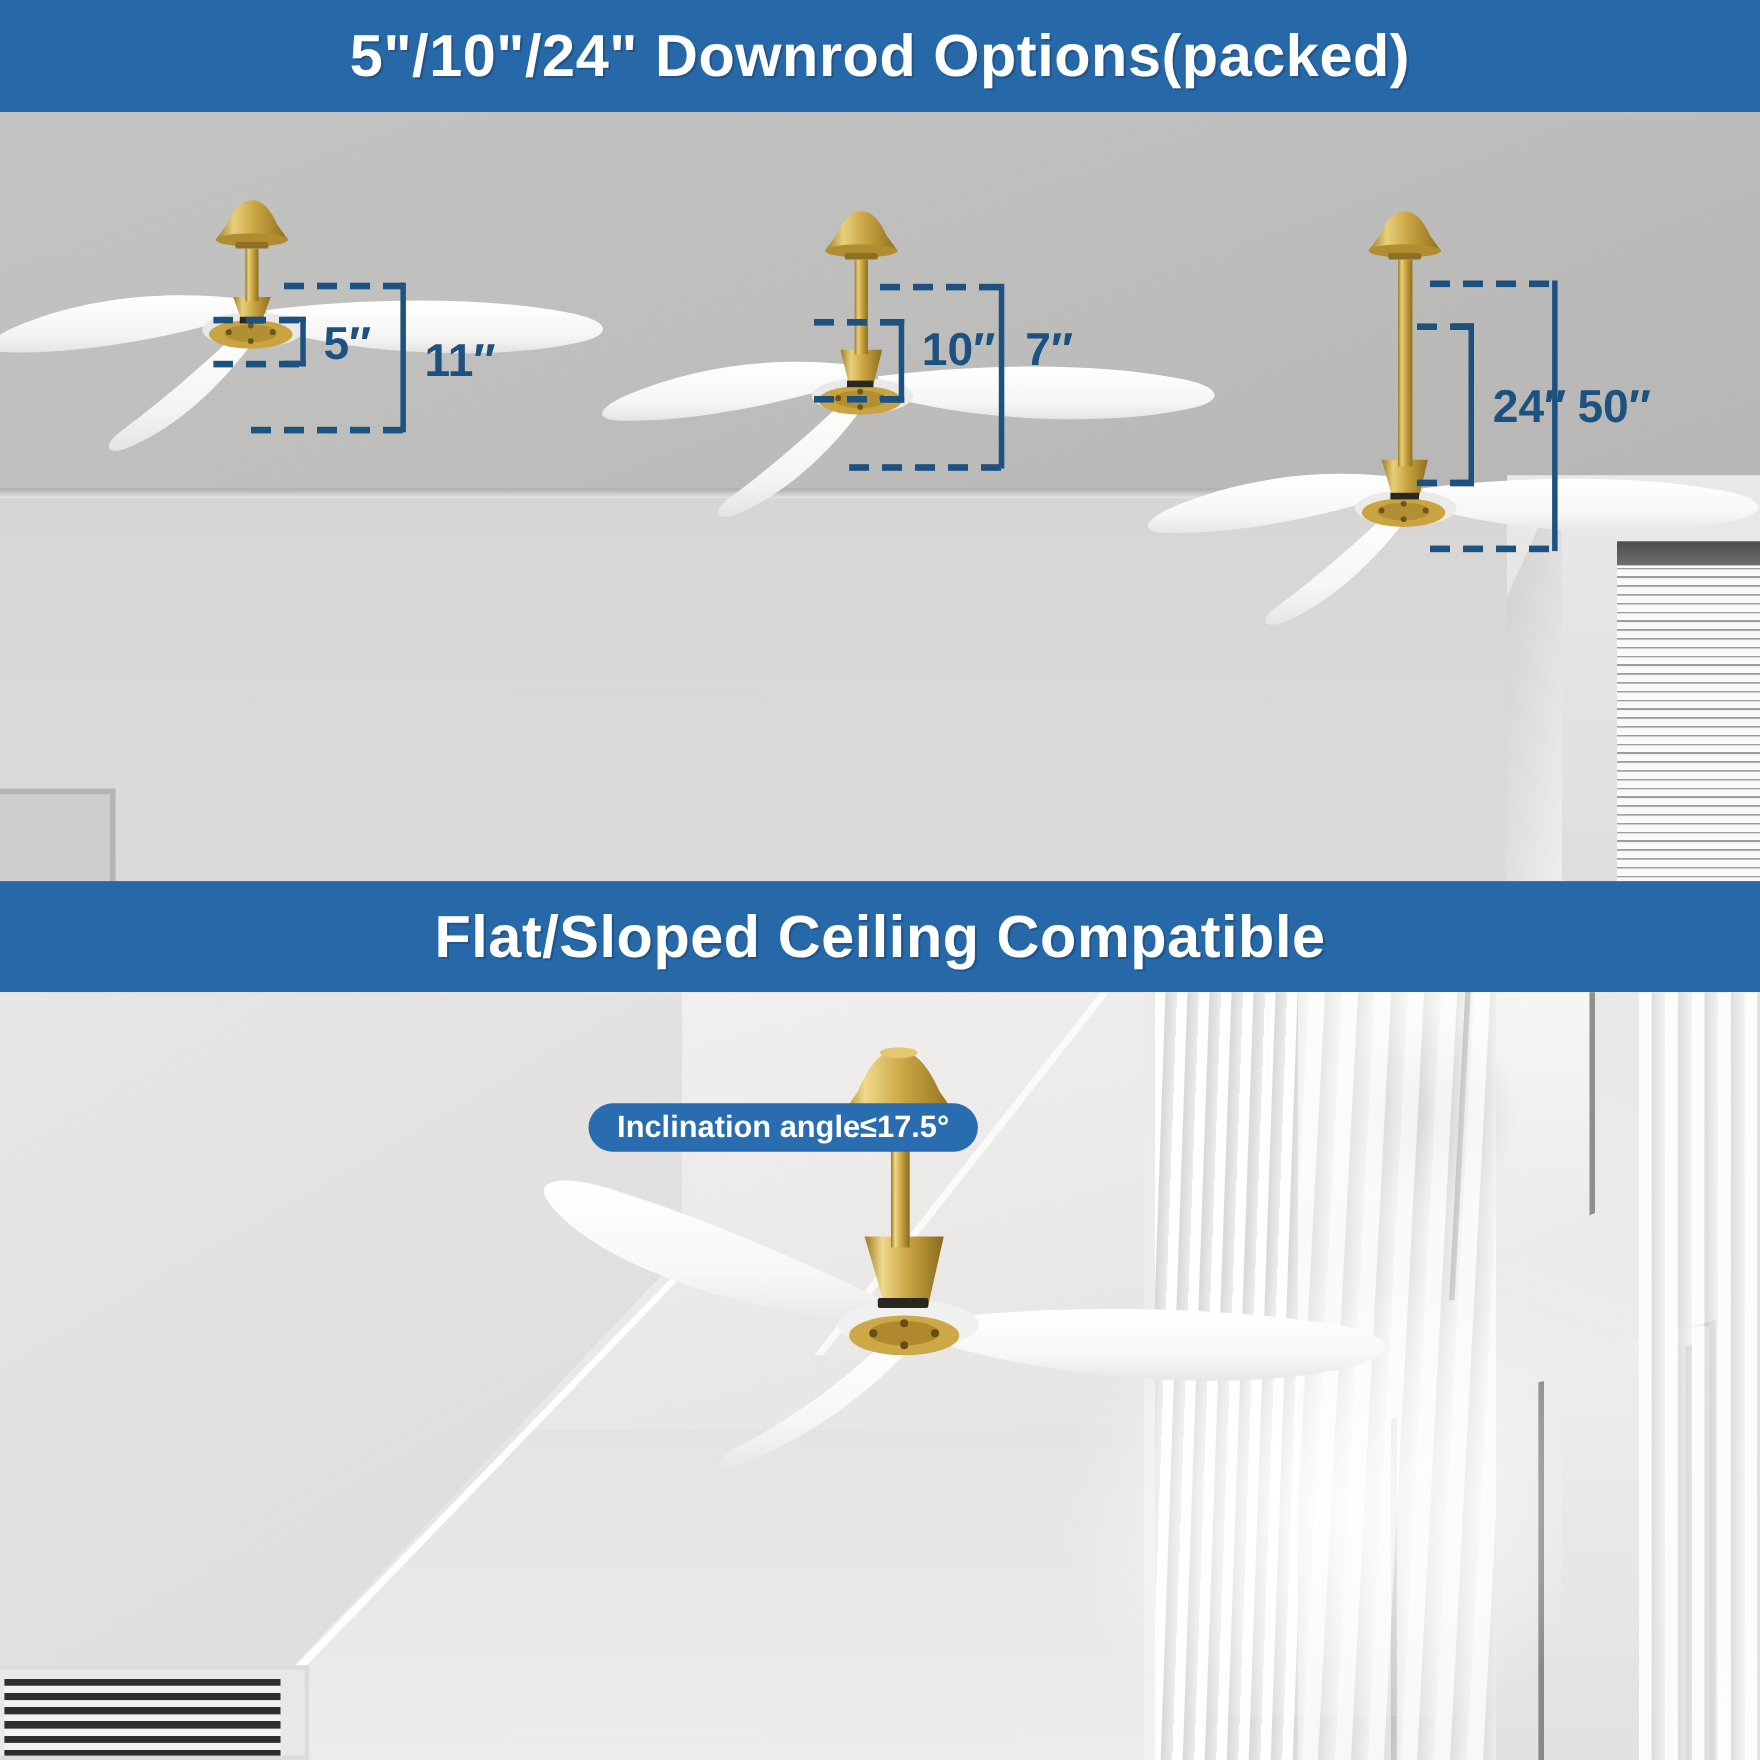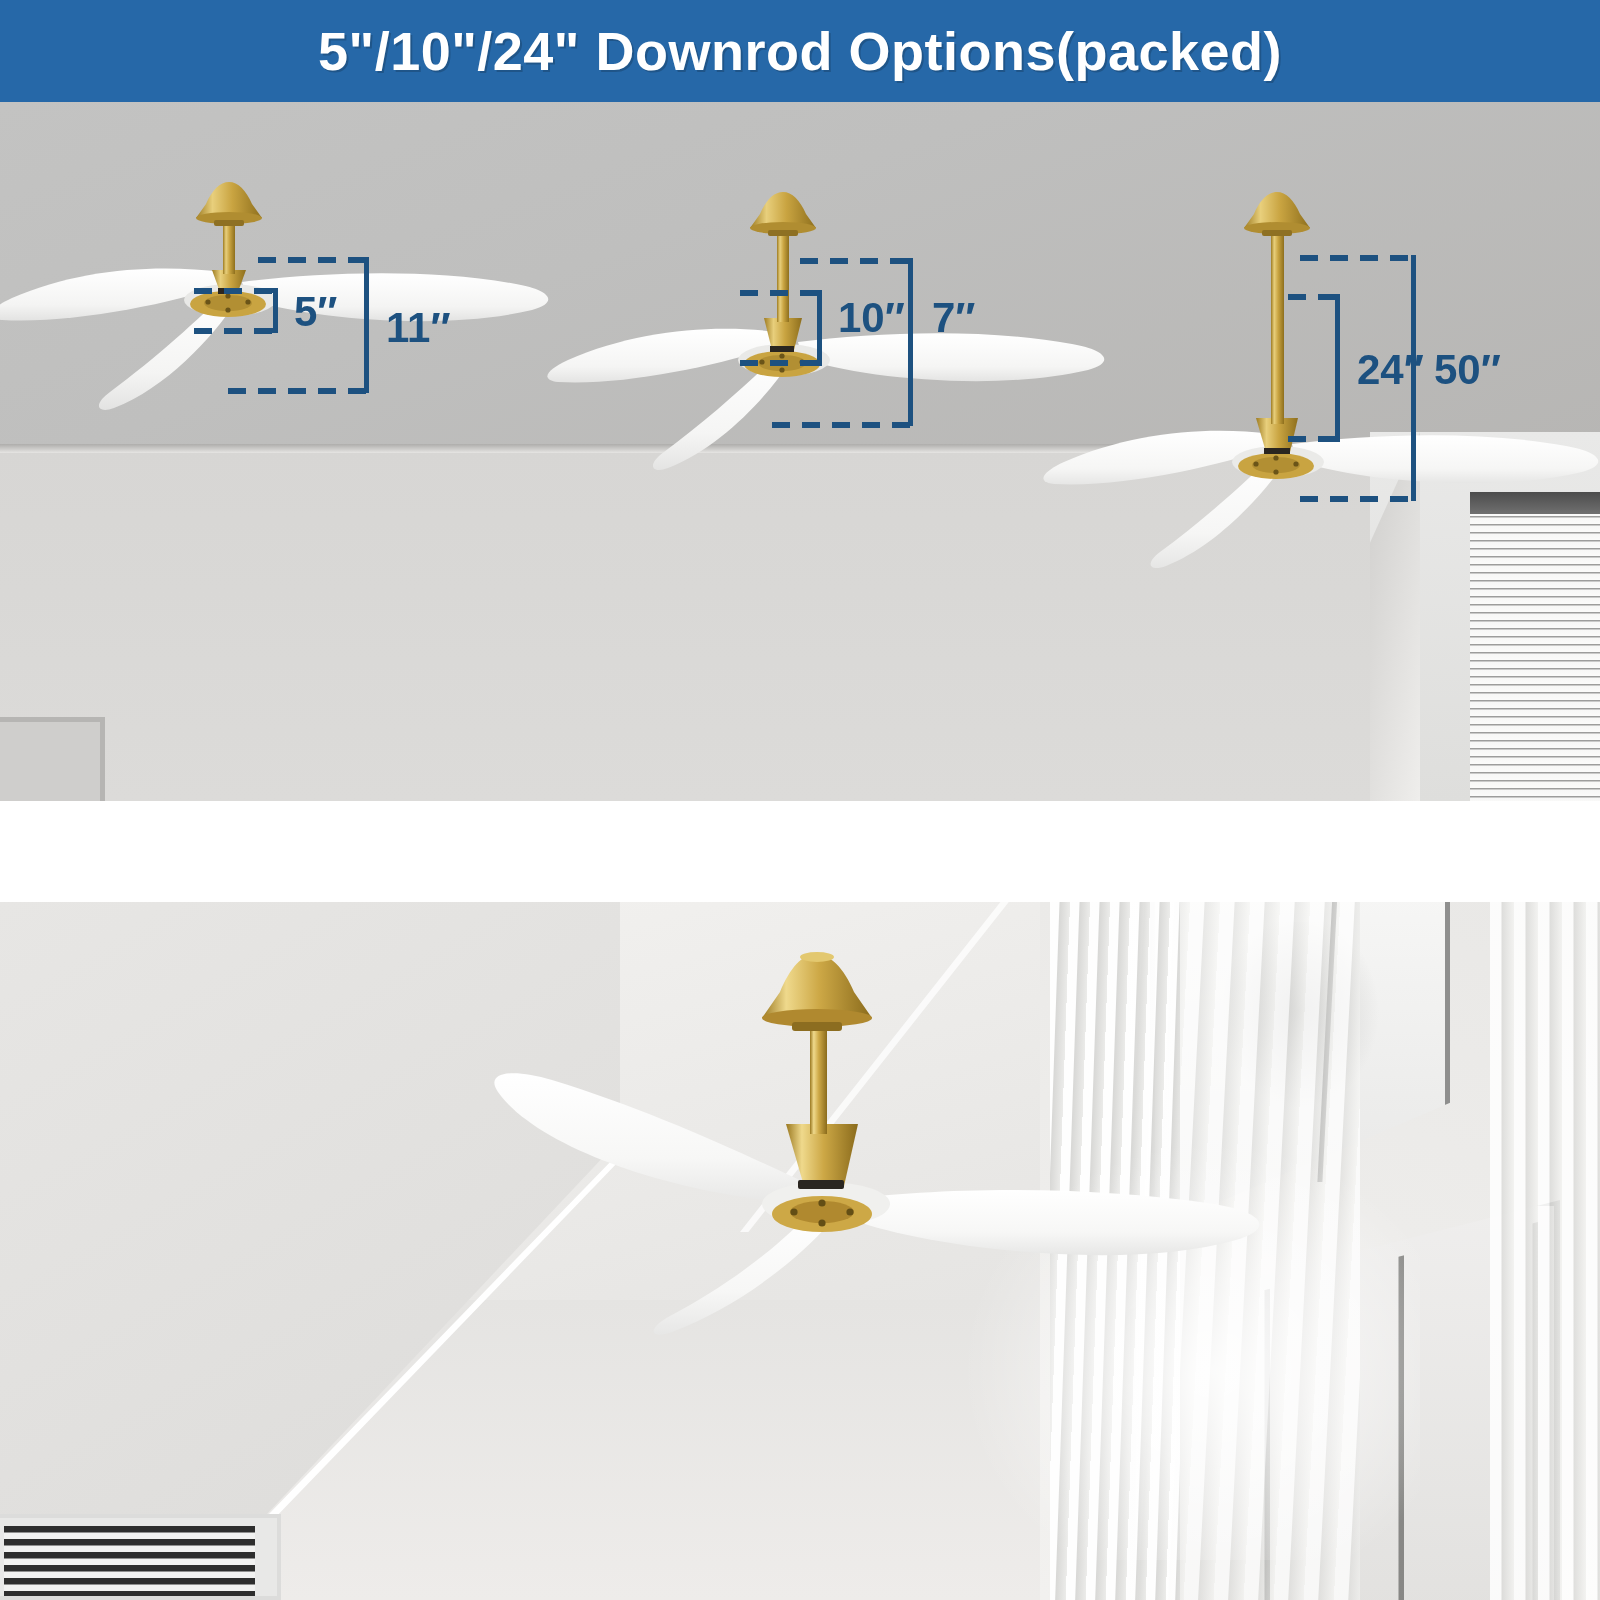--- a/index.html
+++ b/index.html
@@ -304,20 +304,23 @@
       <div class="brk" style="left:1320px; top:192px; width:20px; height:148px;"></div>
       <div class="dim-label" style="left:1340px; top:244px; font-size:42px;padding-left:17px;">
         <span>24″</span>
       </div>
       <div class="dim-label" style="left:1434px; top:244px; font-size:42px;">
         <span>50″</span>
       </div>
     </div>
   </div>
 
+  <div class="banner" id="banner-mid">
+    <div class="btxt">Flat/Sloped Ceiling Compatible</div>
+  </div>
 
   <div id="scene-bot">
     <div id="ceiling-main"></div>
     <div id="ceiling-crease"></div>
     <div id="back-wall"></div>
     <div id="slope-face"></div>
     <div id="slope-edge"></div>
 
     <div id="win-wall"></div>
     <div id="win-upper"></div>
@@ -373,15 +376,18 @@
         <rect x="370" y="110" width="17" height="112" fill="url(#brassD)"></rect>
 
         <path d="M322 106 L432 106 L414 80 C404 56 390 42 376 42
                  C362 42 350 56 340 80 Z" fill="url(#brassD)"></path>
         <ellipse cx="377" cy="106" rx="55" ry="9" fill="#b0892f"></ellipse>
         <rect x="352" y="110" width="50" height="9" rx="3" fill="#8c6d20"></rect>
         <ellipse cx="377" cy="45" rx="17" ry="5" fill="#e3c86f"></ellipse>
       </svg>
     </div>
 
+    <div id="incl-badge" style="left:535px; top:101px;">
+      <span class="txt">Inclination angle≤17.5°</span>
+    </div>
   </div>
 
 </div>
 
 </body></html>

